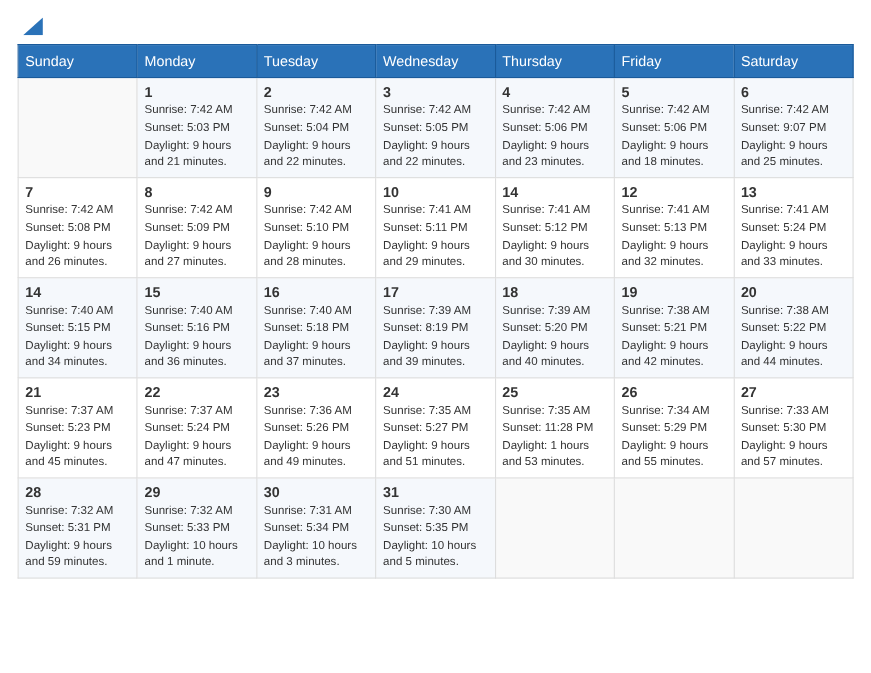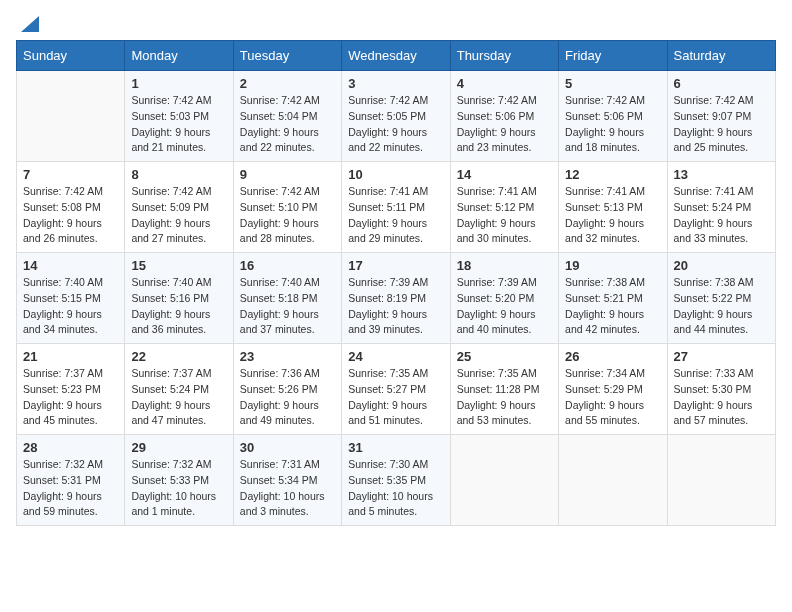--- a/index.html
+++ b/index.html
@@ -263,21 +263,21 @@
         <td>
         <span class="day-number">24</span>
         <span class="day-info">Sunrise: 7:35 AM</span><br>
         <span class="day-info">Sunset: 5:27 PM</span><br>
         <span class="day-info">Daylight: 9 hours and 51 minutes.</span>
       </td>
         <td>
         <span class="day-number">25</span>
         <span class="day-info">Sunrise: 7:35 AM</span><br>
         <span class="day-info">Sunset: 11:28 PM</span><br>
-        <span class="day-info">Daylight: 9 hours and 53 minutes.</span>
+        <span class="day-info">Daylight: 1 hours and 53 minutes.</span>
       </td>
         <td>
         <span class="day-number">26</span>
         <span class="day-info">Sunrise: 7:34 AM</span><br>
         <span class="day-info">Sunset: 5:29 PM</span><br>
         <span class="day-info">Daylight: 9 hours and 55 minutes.</span>
       </td>
         <td>
         <span class="day-number">27</span>
         <span class="day-info">Sunrise: 7:33 AM</span><br>

